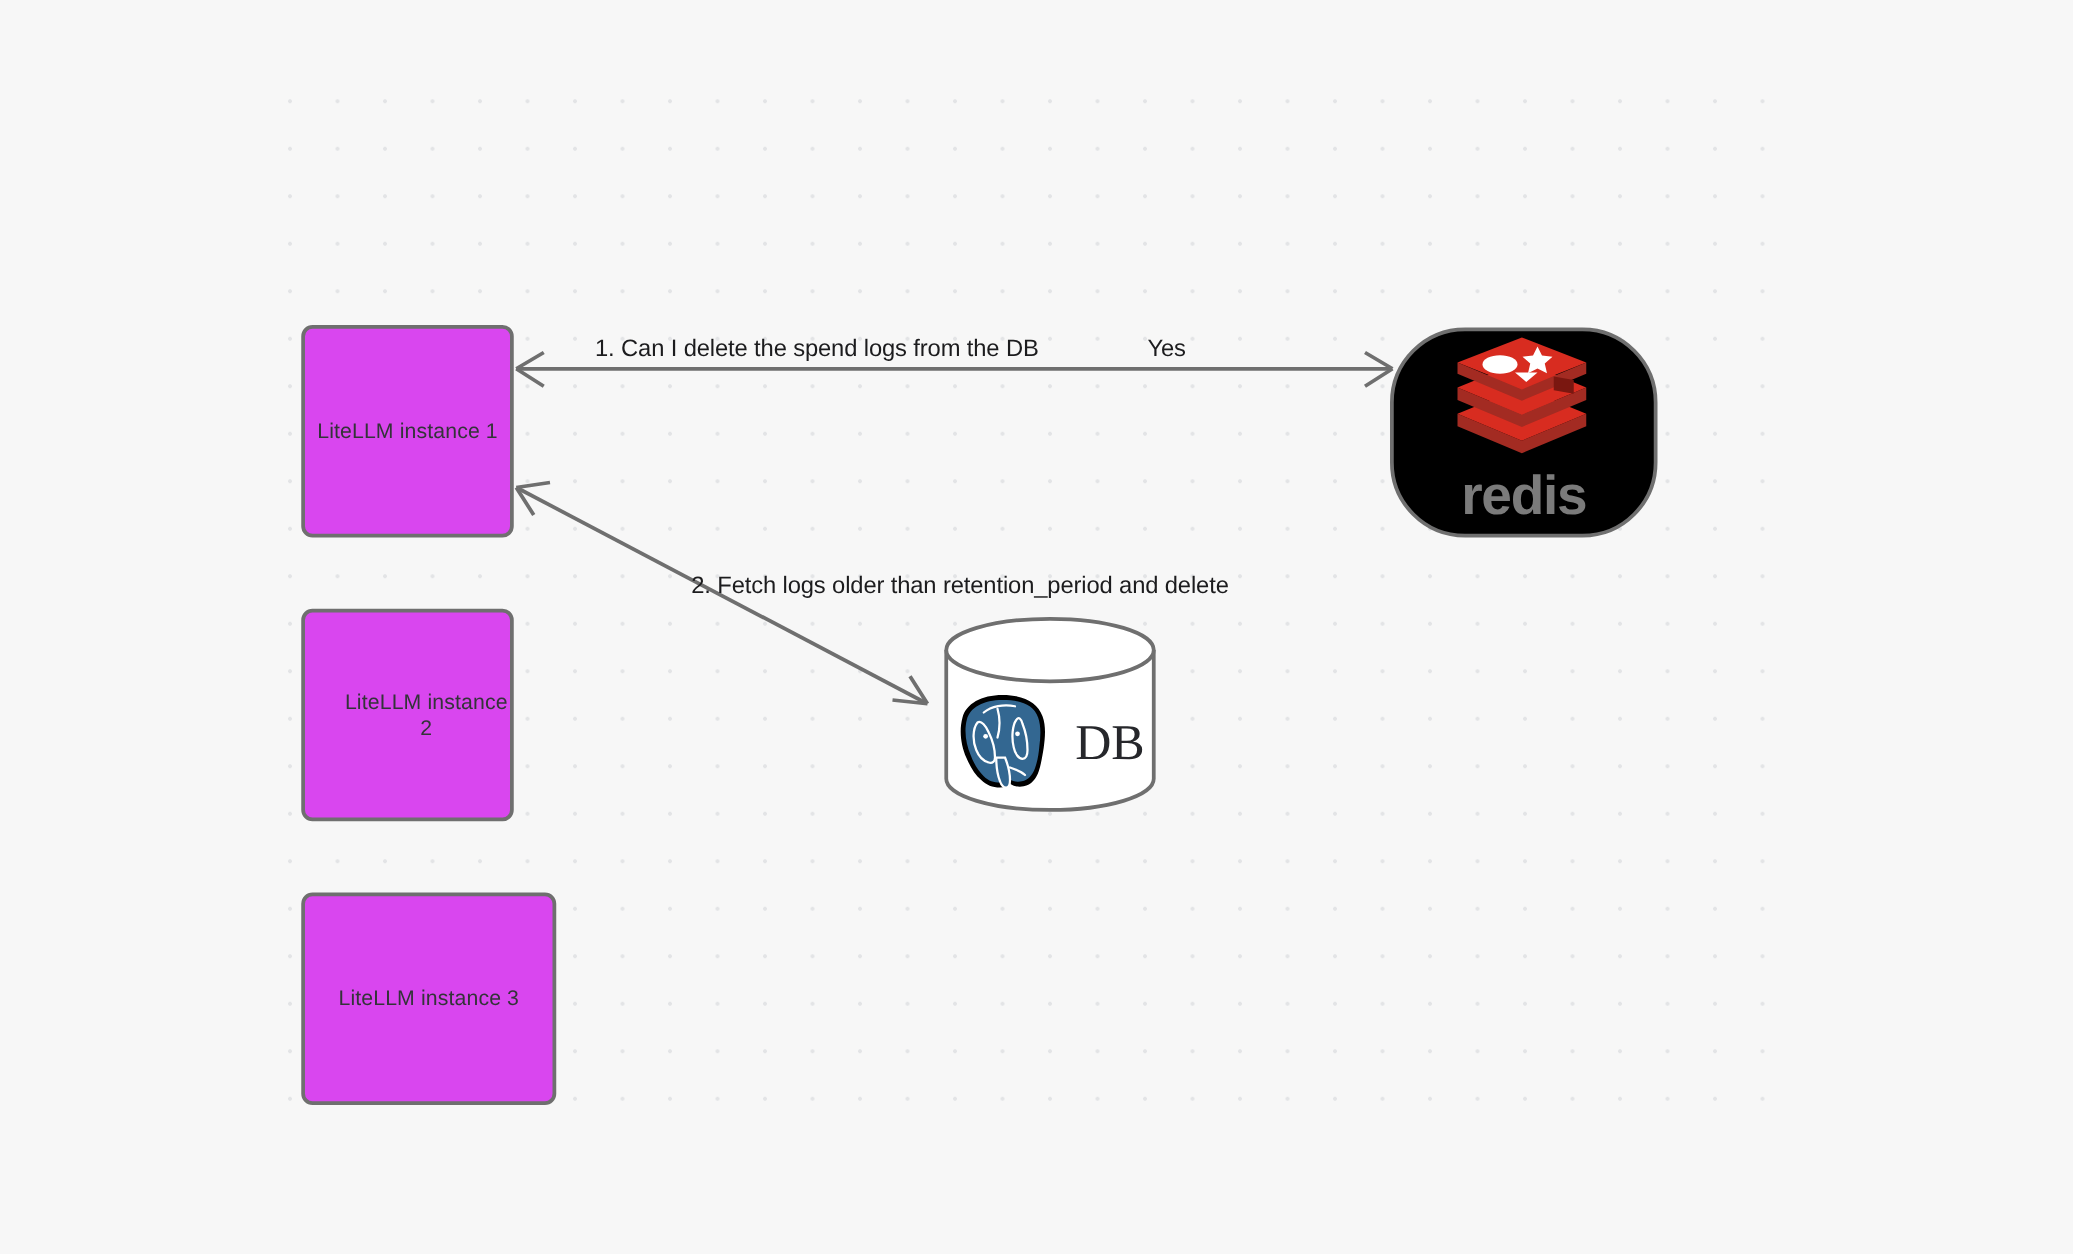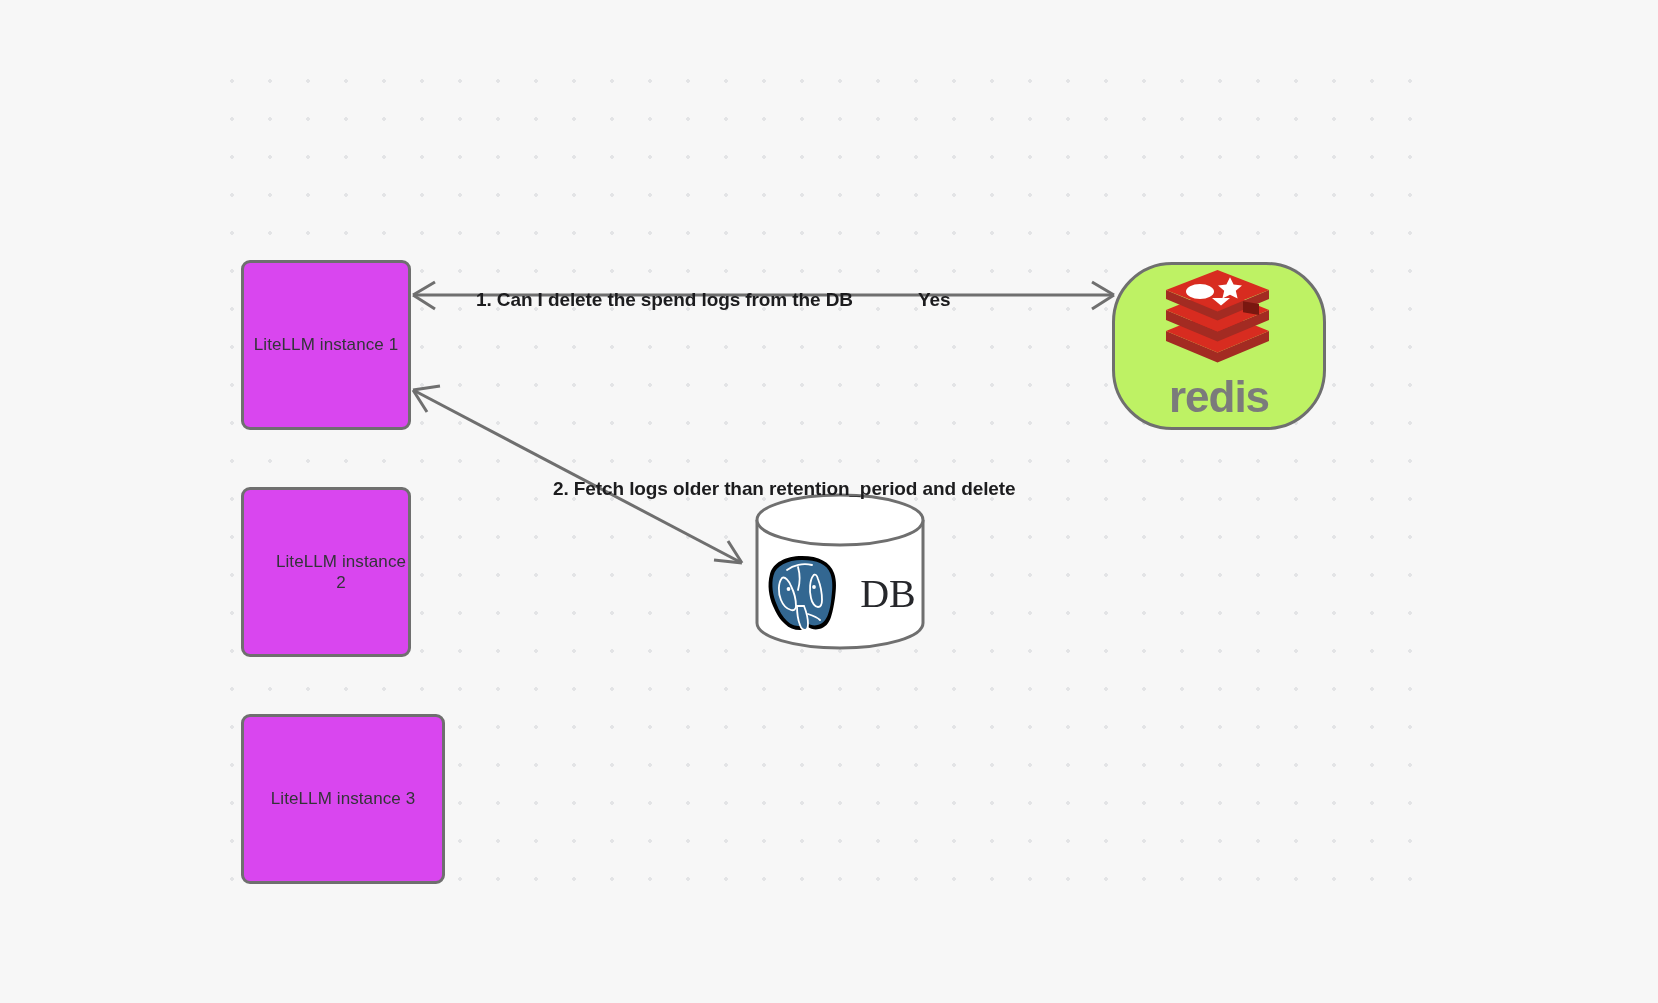--- a/index.html
+++ b/index.html
@@ -54,21 +54,21 @@
   #litellm-2 { left: 241px; top: 487px;  width: 170px; height: 170px; padding-left: 30px; }
   #litellm-3 { left: 241px; top: 714px;  width: 204px; height: 170px; align-items: center; }
 
   
   #redis-node {
     position: absolute;
     left: 1112px;
     top: 262px;
     width: 214px;
     height: 168px;
-    background: #bef264;
+    background: #000000;
     border: 3px solid #6f6f6f;
     border-radius: 60px;
     box-sizing: border-box;
     display: flex;
     flex-direction: column;
     align-items: center;
     justify-content: center;
   }
   #redis-node .redis-logo-wrap {
     display: flex;
@@ -113,25 +113,24 @@
     position: absolute;
     left: 0; top: 0;
     width: 1658px; height: 1003px;
     pointer-events: none;
   }
 
   
   .edge-label {
     position: absolute;
     font-size: 19px;
-    font-weight: bold;
+    font-weight: normal;
     color: #1c1c1e;
     white-space: nowrap;
     letter-spacing: -0.1px;
-    margin-top: 20px;
   }
   #edge-label-1 { left: 476px; top: 269px; }
   #edge-label-1b { left: 918px; top: 269px; }
   #edge-label-2 { left: 553px; top: 458px; }
 </style>
 </head>
 <body>
 
 <div id="canvas">
 

